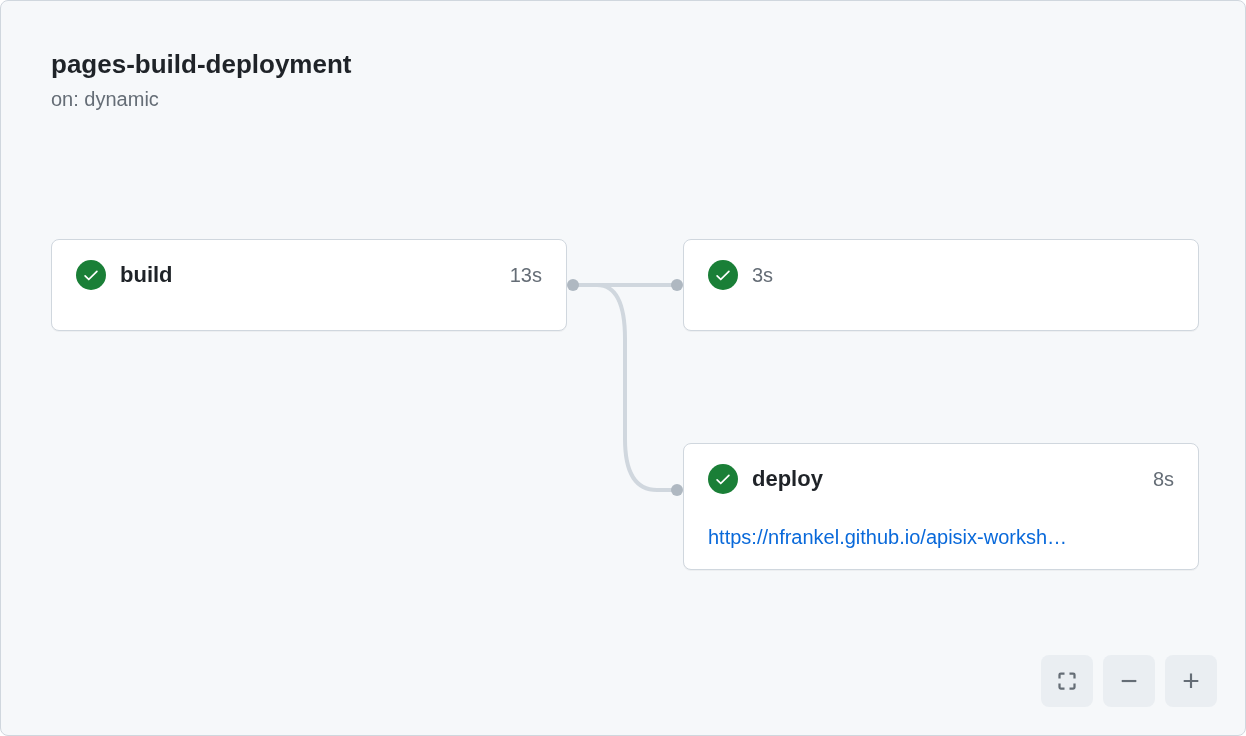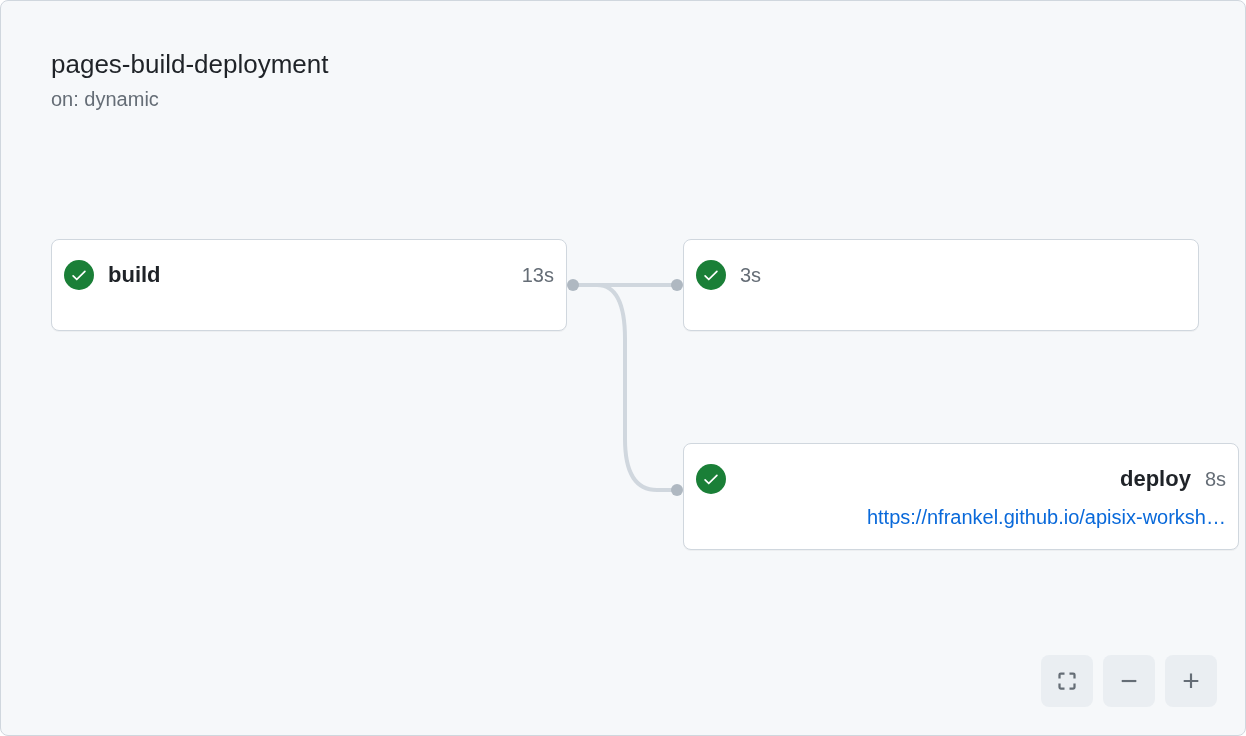--- a/index.html
+++ b/index.html
@@ -17,35 +17,35 @@
       background: #f6f8fa;
       overflow: hidden;
     }
     .header {
       position: absolute;
       left: 50px;
       top: 48px;
     }
     .workflow-title {
       font-size: 26px;
-      font-weight: 400;
+      font-weight: 700;
       color: #1f2328;
       margin: 0;
     }
     .workflow-subtitle {
       font-size: 20px;
       color: #656d76;
       margin: 8px 0 0 0;
     }
     .job-node {
       position: absolute;
       background: #ffffff;
       border: 1px solid #d0d7de;
       border-radius: 8px;
-      padding: 20px 12px;
+      padding: 20px 24px;
       box-shadow: 0 1px 0 rgba(27,31,36,0.04);
     }
     .job-header {
       display: flex;
       align-items: center;
       gap: 14px;
     }
     .status-circle {
       width: 30px;
       height: 30px;
@@ -68,21 +68,21 @@
       flex-grow: 1;
     }
     .job-duration {
       font-size: 20px;
       color: #656d76;
       font-weight: 400;
     }
     .job-url {
       font-size: 20px;
       color: #0969da;
-      margin-top: 12px;
+      margin-top: 32px;
       white-space: nowrap;
       overflow: hidden;
       text-overflow: ellipsis;
     }
     .connector-dot {
       position: absolute;
       width: 12px;
       height: 12px;
       border-radius: 50%;
       background: #afb8c1;
@@ -121,21 +121,21 @@
     }
     .zoom-sign {
       font-size: 30px;
       font-weight: 300;
       line-height: 1;
       color: #656d76;
     }
     
     #node-build { left: 50px; top: 238px; width: 516px; height: 92px; }
     #node-report { left: 682px; top: 238px; width: 516px; height: 92px; }
-    #node-deploy { left: 682px; top: 442px; width: 556px; text-align: right; }
+    #node-deploy { left: 682px; top: 442px; width: 516px; }
   </style>
 </head>
 <body>
 
 <div class="canvas">
 
   <div class="header">
     <h2 class="workflow-title">pages-build-deployment</h2>
     <div class="workflow-subtitle">on: dynamic</div>
   </div>

